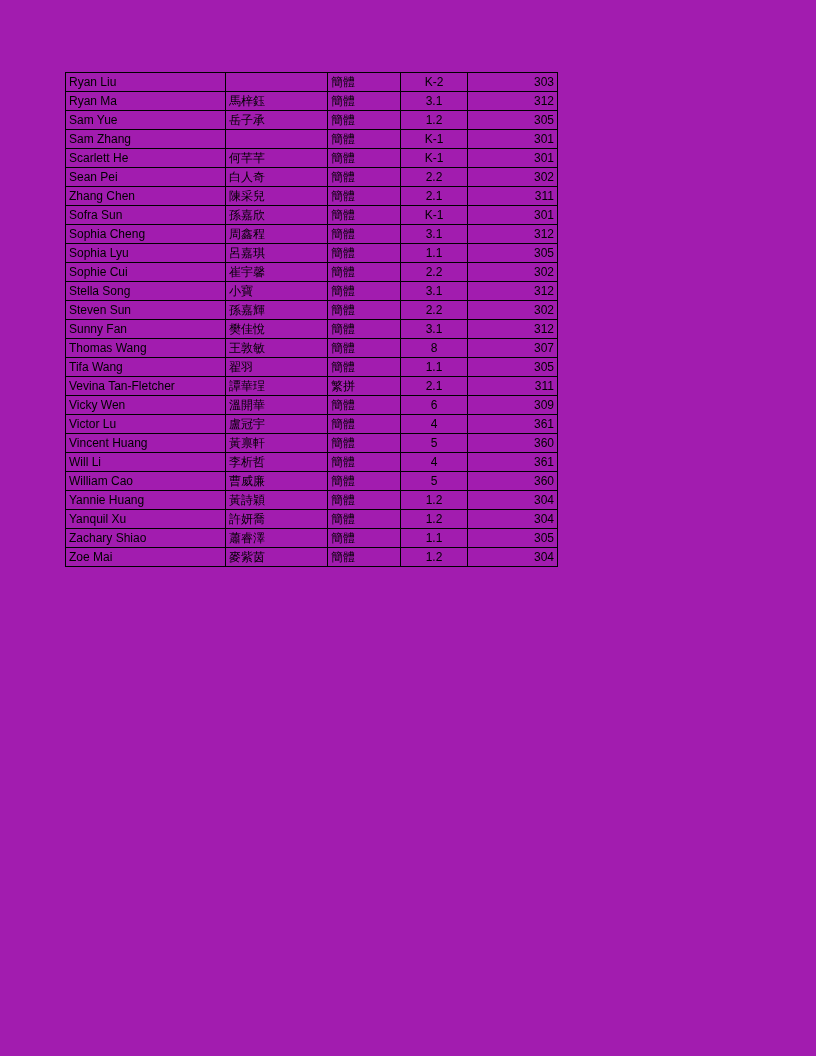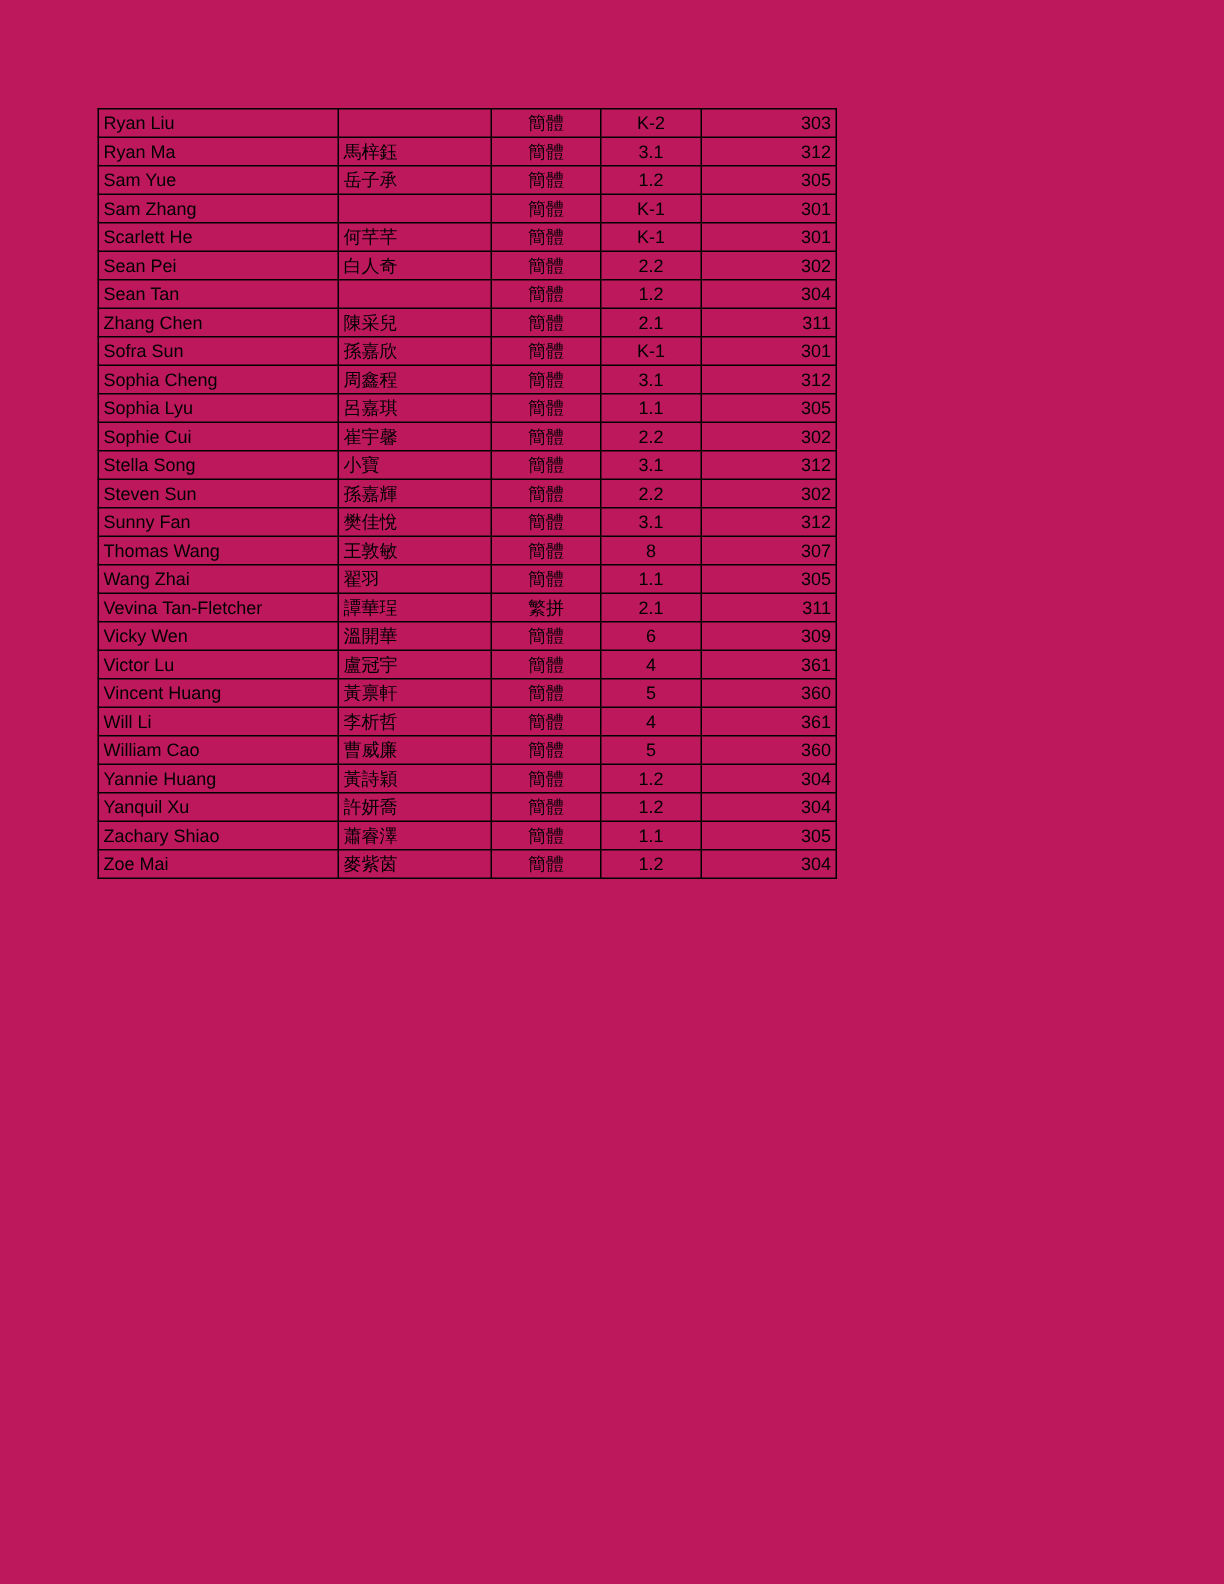--- a/index.html
+++ b/index.html
@@ -10,21 +10,21 @@
   body {
     width: 816px;
     height: 1056px;
     position: relative;
     font-family: "Liberation Sans", "DejaVu Sans", sans-serif;
     color: #000000;
   }
   .page {
     position: absolute;
     inset: 0;
-    background: #be185d;
+    background: #a21caf;
   }
   table.roster {
     position: absolute;
     left: 65px;
     top: 72px;
     border-collapse: collapse;
     table-layout: fixed;
     width: 492px;
   }
   table.roster td {
@@ -33,21 +33,21 @@
     padding: 0 3px;
     font-size: 12px;
     line-height: 18px;
     overflow: hidden;
     white-space: nowrap;
     box-sizing: border-box;
     vertical-align: middle;
   }
   td.col-english  { width: 160px; text-align: left; }
   td.col-chinese  { width: 102px; text-align: left; font-size: 13.5px; }
-  td.col-script   { width: 73px;  text-align: center; font-size: 13px; }
+  td.col-script   { width: 73px;  text-align: left; font-size: 13px; }
   td.col-grade    { width: 67px;  text-align: center; }
   td.col-room     { width: 90px;  text-align: right; }
 </style>
 </head>
 <body>
 
 <div class="page">
   <table class="roster">
     <tbody id="roster-body">
         <tr>
@@ -86,27 +86,20 @@
           <td class="col-room">301</td>
         </tr>
         <tr>
           <td class="col-english">Sean Pei</td>
           <td class="col-chinese">白人奇</td>
           <td class="col-script">簡體</td>
           <td class="col-grade">2.2</td>
           <td class="col-room">302</td>
         </tr>
         <tr>
-          <td class="col-english">Sean Tan</td>
-          <td class="col-chinese"></td>
-          <td class="col-script">簡體</td>
-          <td class="col-grade">1.2</td>
-          <td class="col-room">304</td>
-        </tr>
-        <tr>
           <td class="col-english">Zhang Chen</td>
           <td class="col-chinese">陳采兒</td>
           <td class="col-script">簡體</td>
           <td class="col-grade">2.1</td>
           <td class="col-room">311</td>
         </tr>
         <tr>
           <td class="col-english">Sofra Sun</td>
           <td class="col-chinese">孫嘉欣</td>
           <td class="col-script">簡體</td>
@@ -156,21 +149,21 @@
           <td class="col-room">312</td>
         </tr>
         <tr>
           <td class="col-english">Thomas Wang</td>
           <td class="col-chinese">王敦敏</td>
           <td class="col-script">簡體</td>
           <td class="col-grade">8</td>
           <td class="col-room">307</td>
         </tr>
         <tr>
-          <td class="col-english">Wang Zhai</td>
+          <td class="col-english">Tifa Wang</td>
           <td class="col-chinese">翟羽</td>
           <td class="col-script">簡體</td>
           <td class="col-grade">1.1</td>
           <td class="col-room">305</td>
         </tr>
         <tr>
           <td class="col-english">Vevina Tan-Fletcher</td>
           <td class="col-chinese">譚華珵</td>
           <td class="col-script">繁拼</td>
           <td class="col-grade">2.1</td>

